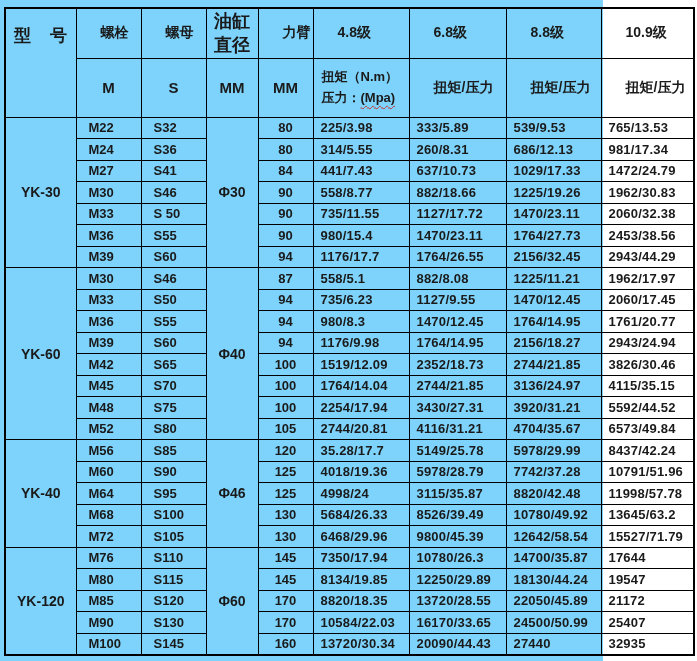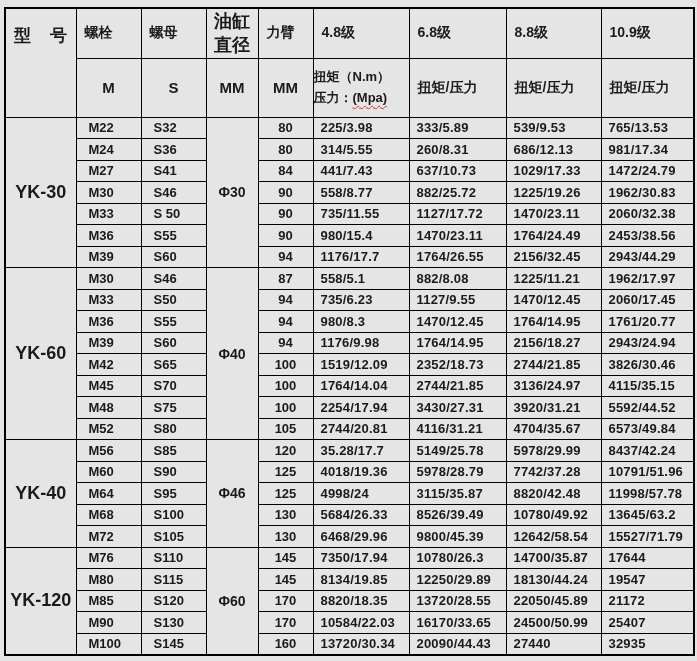--- a/index.html
+++ b/index.html
@@ -2,21 +2,21 @@
 <html><head>
 <meta charset="utf-8">
 <style>
   * { box-sizing: border-box; }
   html, body {
     margin: 0; padding: 0;
     width: 697px; height: 661px;
     background: #ffffff;
     font-family: "Liberation Sans", "DejaVu Sans", sans-serif;
   }
-  .page { position: relative; width: 697px; height: 661px; background: #e5e5e5; }
+  .page { position: relative; width: 603px; height: 661px; background: #7dd3fc; }
   table.spec {
     position: absolute; left: 4px; top: 7px;
     width: 689px;
     border-collapse: collapse;
     table-layout: fixed;
     border: 2px solid #000;
     color: #1a1a1a;
   }
   .spec th, .spec td {
     border: 1px solid #000;
@@ -28,32 +28,32 @@
   
   thead tr.h1 { height: 50px; }
   thead tr.h2 { height: 59px; }
   th.model-head {
     font-size: 17px;
     text-align: left;
     vertical-align: top;
     padding: 15px 0 0 8px;
     letter-spacing: 1px;
   }
-  th.cjk { font-size: 14px; text-align: left; padding-left: 8px; vertical-align: middle; }
+  th.cjk { font-size: 14px; text-align: left; padding-left: 24px; vertical-align: middle; }
   th.cjk-center { font-size: 18px; text-align: center; vertical-align: middle; line-height: 1.35; }
   th.sub { font-size: 15px; text-align: center; vertical-align: middle; }
   th.unit2 {
-    font-size: 13px; text-align: left; 
+    font-size: 13px; text-align: left; padding-left: 8px;
     vertical-align: middle; line-height: 1.6;
   }
   .wavy { text-decoration: underline wavy #c83232; text-underline-offset: 3px; text-decoration-thickness: 1px; }
   
   tbody tr { height: 21.5px; }
   tbody td { font-size: 13px; vertical-align: middle; }
-  td.model-cell { font-size: 18px; text-align: center; }
+  td.model-cell { font-size: 14px; text-align: center; }
   td.cyl-cell { font-size: 14px; text-align: center; margin-top: 12px; }
   td.left { text-align: left; padding-left: 12px; }
   td.center { text-align: center; }
   td.val { text-align: left; padding-left: 7px; letter-spacing: 0.2px; }
 </style>
 </head>
 <body>
 
 <div class="page">
   <table class="spec">
@@ -125,40 +125,40 @@
           <td class="val">441/7.43</td>
           <td class="val">637/10.73</td>
           <td class="val">1029/17.33</td>
           <td class="val">1472/24.79</td>
         </tr>
         <tr>
           <td class="left">M30</td>
           <td class="left">S46</td>
           <td class="center">90</td>
           <td class="val">558/8.77</td>
-          <td class="val">882/25.72</td>
+          <td class="val">882/18.66</td>
           <td class="val">1225/19.26</td>
           <td class="val">1962/30.83</td>
         </tr>
         <tr>
           <td class="left">M33</td>
           <td class="left">S 50</td>
           <td class="center">90</td>
           <td class="val">735/11.55</td>
           <td class="val">1127/17.72</td>
           <td class="val">1470/23.11</td>
           <td class="val">2060/32.38</td>
         </tr>
         <tr>
           <td class="left">M36</td>
           <td class="left">S55</td>
           <td class="center">90</td>
           <td class="val">980/15.4</td>
           <td class="val">1470/23.11</td>
-          <td class="val">1764/24.49</td>
+          <td class="val">1764/27.73</td>
           <td class="val">2453/38.56</td>
         </tr>
         <tr>
           <td class="left">M39</td>
           <td class="left">S60</td>
           <td class="center">94</td>
           <td class="val">1176/17.7</td>
           <td class="val">1764/26.55</td>
           <td class="val">2156/32.45</td>
           <td class="val">2943/44.29</td>

